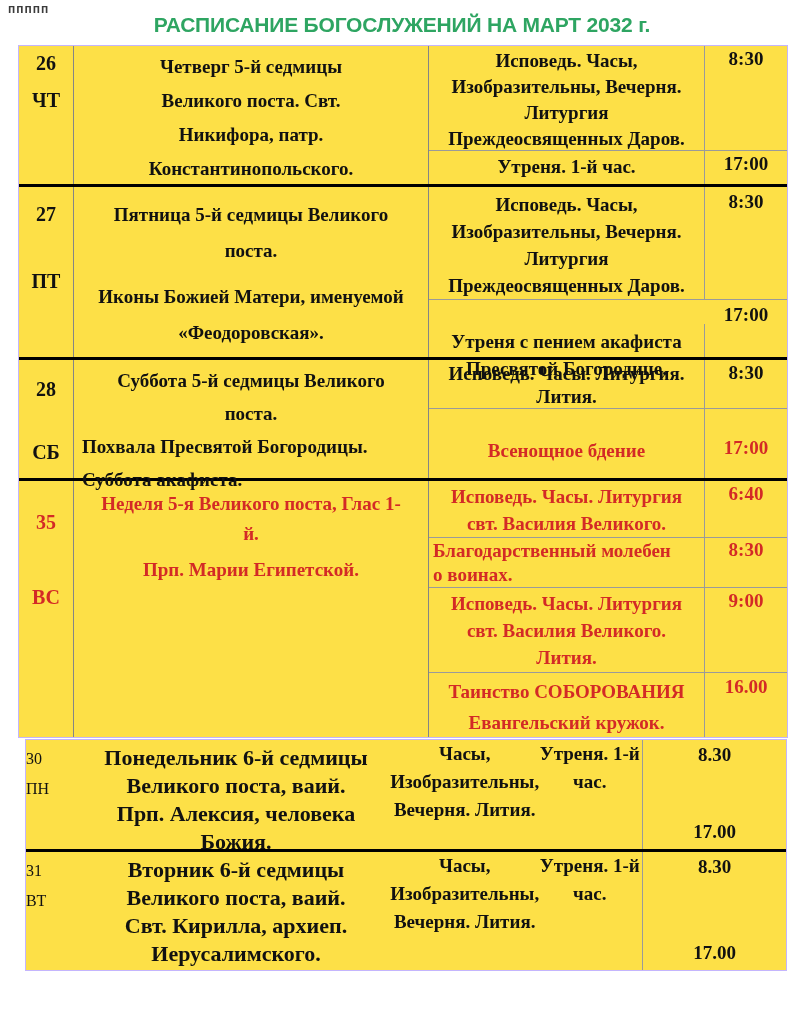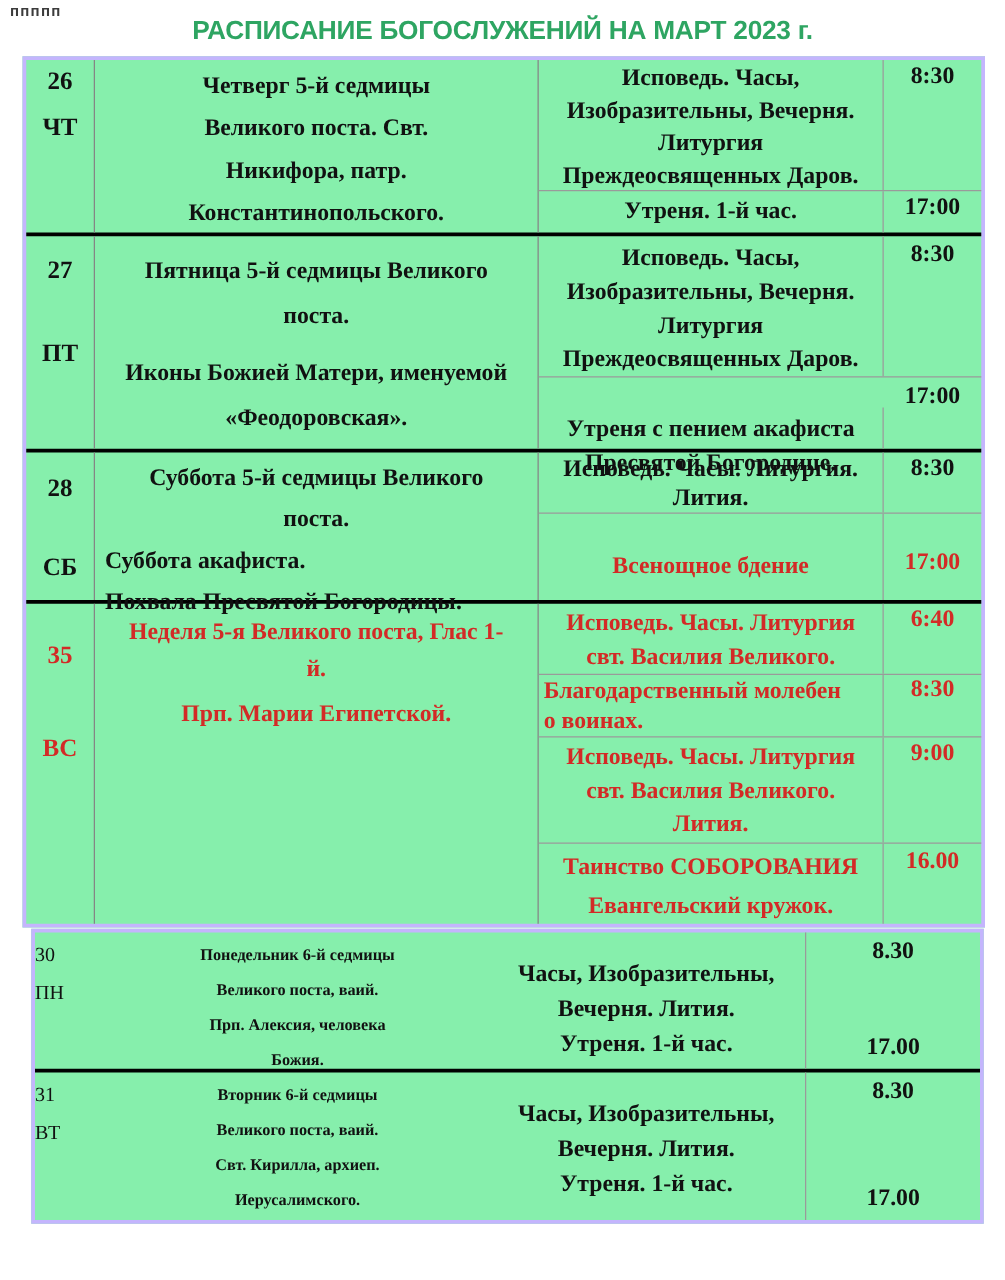--- a/index.html
+++ b/index.html
@@ -12,21 +12,21 @@
   .corner{
     position:absolute; top:2px; left:8px;
     font-family:"Liberation Sans","DejaVu Sans",sans-serif;
     font-size:12px; color:#3c3c3c; letter-spacing:1px; font-weight:700;
   }
   .title{
     padding-top:13px; text-align:center;
     font-family:"Liberation Sans","DejaVu Sans",sans-serif;
     font-weight:700; font-size:21px; color:#2ea562; letter-spacing:-0.2px;
   }
-  .tbl{ border:3px solid #c4b5fd; background:#86efac; }
+  .tbl{ border:1px solid #c4b5fd; background:#fde047; }
   .tbl-main{ margin:8px 0 0 18px; width:770px; }
   .tbl-extra{ margin:1px 0 0 25px; width:762px; }
 
   
   .t-row{ display:flex; }
   .t-row.bordered{ border-top:3px solid #000; }
   .c-date{
     width:55px; border-right:1px solid #858585; text-align:center;
     font-weight:700; font-size:20px; flex-shrink:0;
   }
@@ -45,39 +45,39 @@
     font-weight:700; font-size:19px; white-space:pre-line; padding:0 4px;
     flex-shrink:0;
   }
   .s-time{ flex:1; text-align:center; font-weight:700; font-size:19px; }
 
   
   .x-row{ display:flex; }
   .x-row.bordered{ border-top:3px solid #000; }
   .x-date{ width:58px; font-weight:400; font-size:16px;
     padding-top:4px; line-height:30px; flex-shrink:0; }
-  .x-desc{ width:304px; text-align:center; font-weight:700; font-size:13px;
+  .x-desc{ width:304px; text-align:center; font-weight:700; font-size:22px;
     padding:4px 2px; display:flex; flex-direction:column; justify-content:space-between;
     flex-shrink:0; }
   .x-desc p{ white-space:pre-line; line-height:28px; }
   .x-svc{ width:255px; border-right:1px solid #9a9a9a; text-align:center;
-    font-weight:700; font-size:19px; padding:20px 2px;
-    display:flex; flex-direction:column; justify-content:space-between; flex-shrink:0; }
+    font-weight:700; font-size:19px; padding:0 2px;
+    display:flex; flex-direction:row; justify-content:space-between; flex-shrink:0; }
   .x-svc p{ white-space:pre-line; line-height:28px; }
   .x-time{ flex:1; text-align:center; font-weight:700; font-size:19px;
     padding:4px 0 6px 0; display:flex; flex-direction:column; justify-content:space-between; }
 
   .red{ color:#d32a26; }
 </style>
 </head>
 <body>
 
 <div class="page">
   <div class="corner">ппппп</div>
-  <div class="title">РАСПИСАНИЕ БОГОСЛУЖЕНИЙ НА МАРТ 2023 г.</div>
+  <div class="title">РАСПИСАНИЕ БОГОСЛУЖЕНИЙ НА МАРТ 2032 г.</div>
   <div id="tbl-main" class="tbl tbl-main">
       <div class="t-row" style="height: 138px;">
         <div class="c-date" style="padding-top: 6px;"><span>26</span><span class="day" style="margin-top: 14px;">ЧТ</span></div>
         <div class="c-desc" style="padding-top: 4px;">
           <p style="line-height: 34px; text-align: center;">Четверг 5-й седмицы
 Великого поста. Свт.
 Никифора, патр.
 Константинопольского.</p>
         </div>
         <div class="c-right">
@@ -115,22 +115,22 @@
 Пресвятой Богородице.</div>
             <div class="s-time" style="padding-top: 4px;">17:00</div>
           </div>
         </div>
       </div>
       <div class="t-row bordered" style="height: 121px;">
         <div class="c-date" style="padding-top: 18px;"><span>28</span><span class="day" style="margin-top: 40px;">СБ</span></div>
         <div class="c-desc" style="padding-top: 4px; justify-content: space-between;">
           <p style="line-height: 33px; text-align: center;">Суббота 5-й седмицы Великого
 поста.</p>
+          <p style="line-height: 33px; text-align: left;">Похвала Пресвятой Богородицы.</p>
           <p style="line-height: 33px; text-align: left;">Суббота акафиста.</p>
-          <p style="line-height: 33px; text-align: left;">Похвала Пресвятой Богородицы.</p>
         </div>
         <div class="c-right">
           <div class="sub" style="height: 48px;">
             <div class="s-svc" style="line-height: 23px; padding-top: 2px; text-align: center;">Исповедь. Часы. Литургия.
 Лития.</div>
             <div class="s-time" style="padding-top: 2px;">8:30</div>
           </div>
           <div class="sub bordered" style="height: 102px;">
             <div class="s-svc red" style="line-height: 27px; padding-top: 28px; text-align: center;">Всенощное бдение</div>
             <div class="s-time red" style="padding-top: 28px;">17:00</div>

